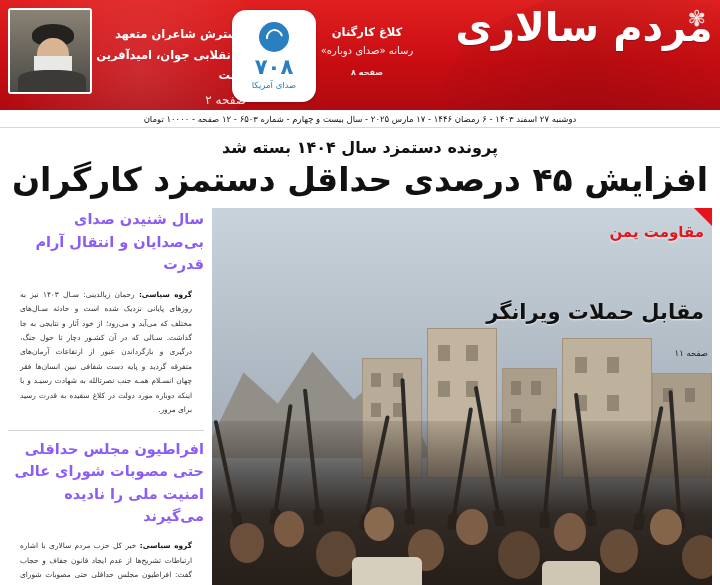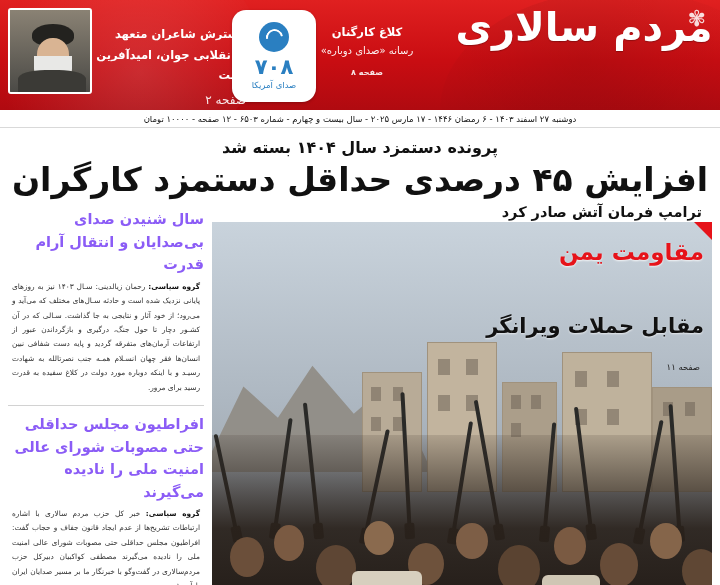--- a/index.html
+++ b/index.html
@@ -157,43 +157,43 @@
     position:absolute; width:4px; background:#2a2a28; transform-origin:bottom center;
     border-radius:2px;
   }
   .gun:after{
     content:""; position:absolute; left:-3px; bottom:-2px; width:10px; height:16px;
     background:#3a332b; border-radius:2px;
   }
   .scarf{ position:absolute; background:#d7cfbe; border-radius:6px; }
   .photo-caption-red {
     position:absolute; right:8px; top:14px; text-align:right; color:#e6131a;
-    font-size:23px; font-weight:bold; line-height:1.4; text-shadow:0 1px 2px rgba(255,255,255,.8);
+    font-size:15px; font-weight:bold; line-height:1.4; text-shadow:0 1px 2px rgba(255,255,255,.8);
   }
   .photo-caption-dark {
     position:absolute; right:8px; top:90px; color:#111;
     font-size:21px; font-weight:bold; line-height:1.4; text-shadow:0 1px 2px rgba(255,255,255,.65);
   }
   .photo-top-line {
     position:absolute; right:10px; top:-22px; font-size:14.5px; font-weight:bold; color:#111;
   }
-  .photo-pg { position:absolute; right:12px; top:140px; font-size:8.5px; color:#222; }
+  .photo-pg { position:absolute; right:4px; top:140px; font-size:8.5px; color:#222; }
   .photo-corner {
     position:absolute; right:0; top:0; width:0;height:0;
     border-top:18px solid #e6131a; border-left:18px solid transparent;
   }
 
   
   .art { margin-bottom:10px; }
   .art h3 {
     margin:0 0 4px 0; font-size:14.5px; line-height:1.55; font-weight:bold;
     color:#8b5cf6; text-align:right;
   }
   .art p {
-    margin:4px; font-size:7.4px; line-height:1.95; color:#333; text-align:justify;
+    margin:12px; font-size:7.4px; line-height:1.95; color:#333; text-align:justify;
     font-family:"DejaVu Sans","Liberation Sans",sans-serif;
   }
   .art p b { color:#111; }
   .rule { height:1px; background:#d2d2d2; margin:7px 0; }
 </style>
 </head>
 <body>
 
 <div class="page">
 
@@ -236,23 +236,20 @@
   <div class="datebar">
     <span class="dl">دوشنبه ۲۷ اسفند ۱۴۰۳ - ۶ رمضان ۱۴۴۶ - ۱۷ مارس ۲۰۲۵ - سال بیست و چهارم - شماره ۶۵۰۳ - ۱۲ صفحه - ۱۰۰۰۰ تومان</span>
   </div>
 
   <div class="kicker">پرونده دستمزد سال ۱۴۰۴ بسته شد</div>
   <div class="mainhead">افزایش ۴۵ درصدی حداقل دستمزد کارگران</div>
 
   <div class="content">
 
     <div class="photo-col">
-      <div style="position:relative;height:14px;">
-        <div class="photo-top-line" style="top:-4px;">ترامپ فرمان آتش صادر کرد</div>
-      </div>
       <div class="photo">
         <div class="sky"></div>
         <div class="mountain"></div>
 
         <div class="bldg b1">
             <div class="win" style="left:8px;top:14px;width:10px;height:14px;"></div>
             <div class="win" style="left:30px;top:14px;width:10px;height:14px;"></div>
             <div class="win" style="left:8px;top:44px;width:10px;height:14px;"></div>
             <div class="win" style="left:30px;top:44px;width:10px;height:14px;"></div>
           </div>

